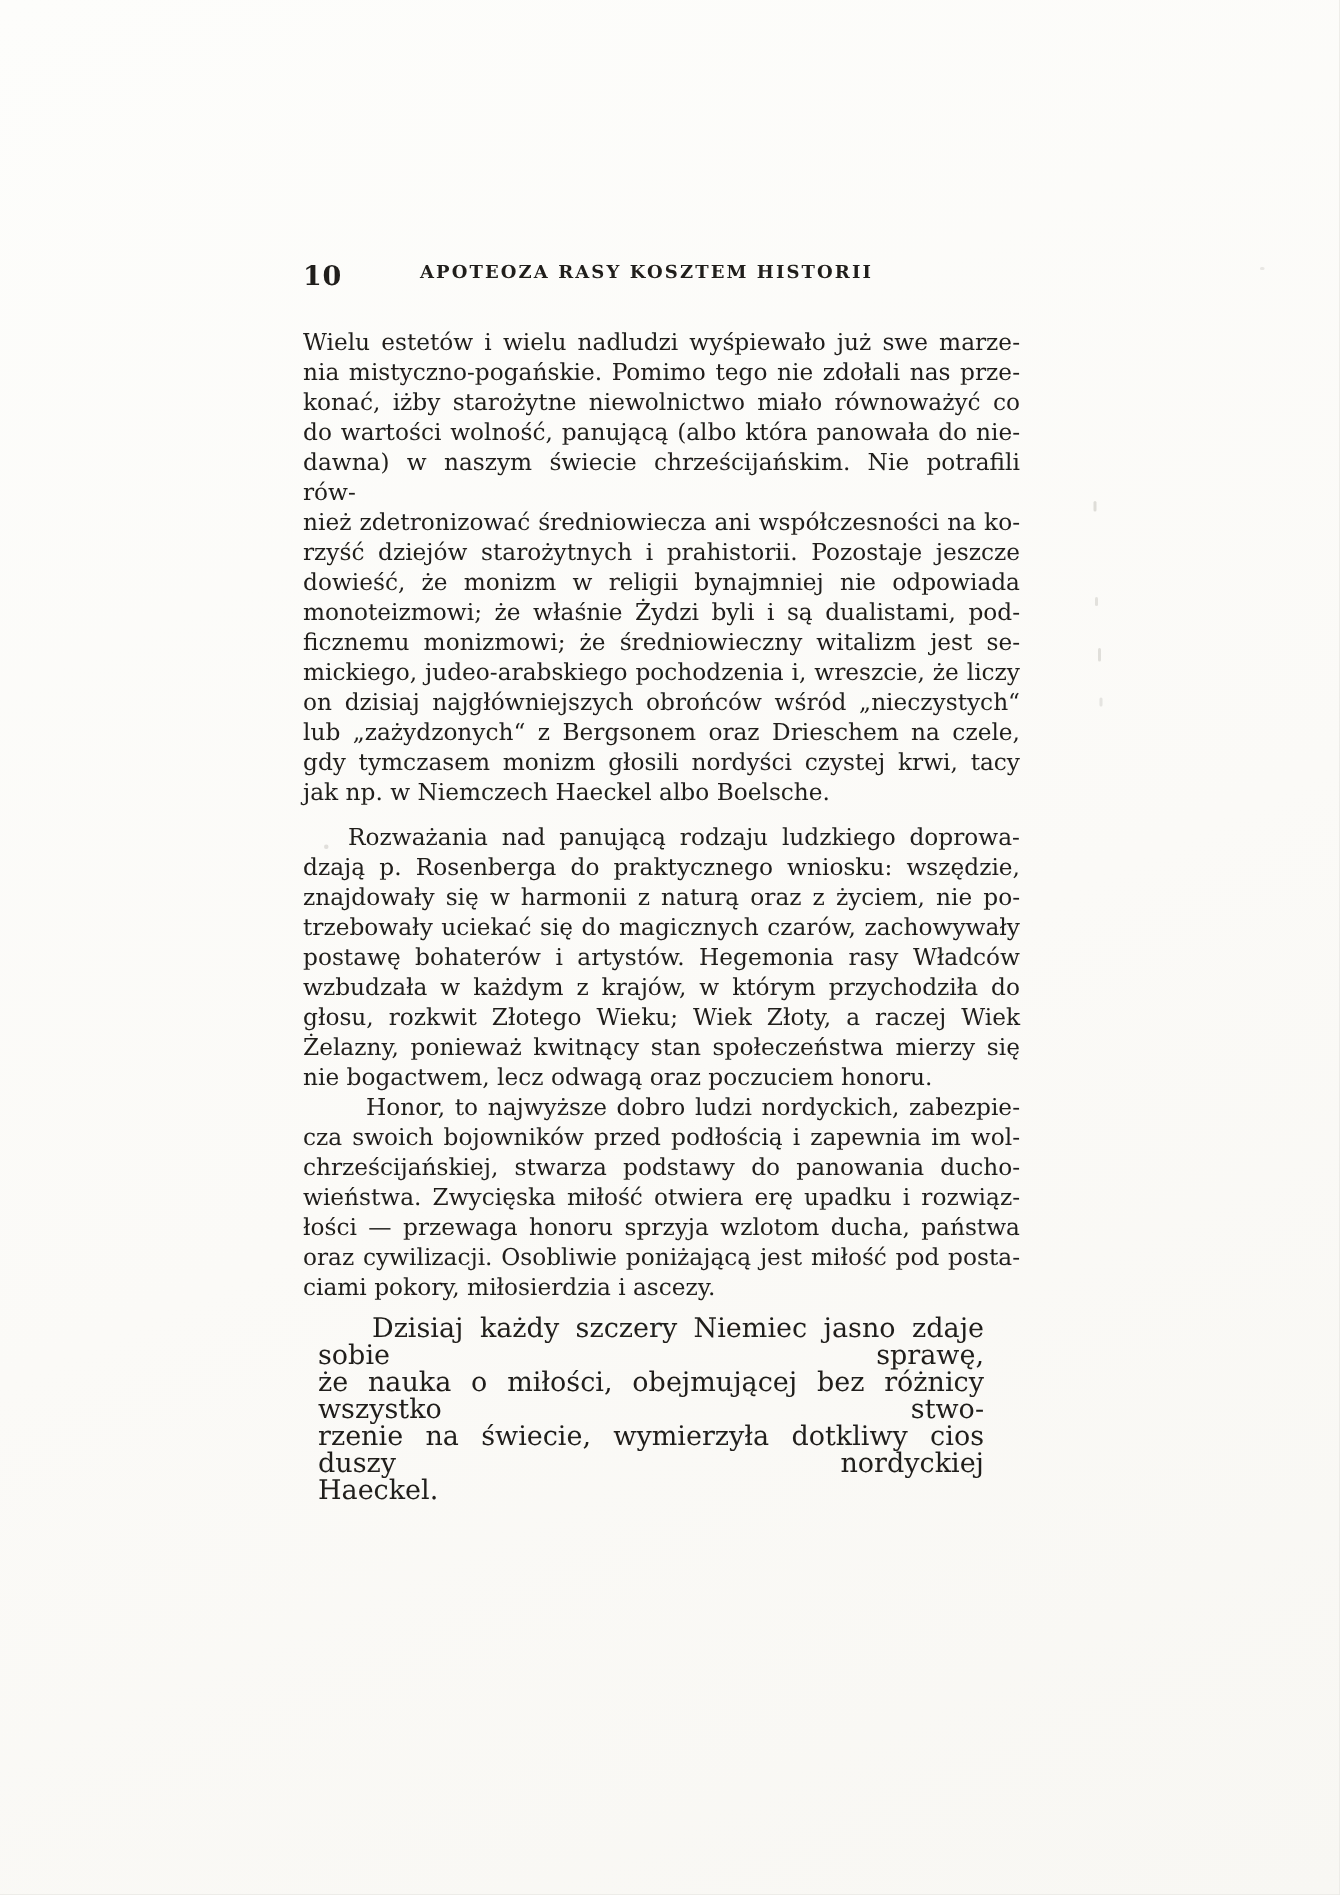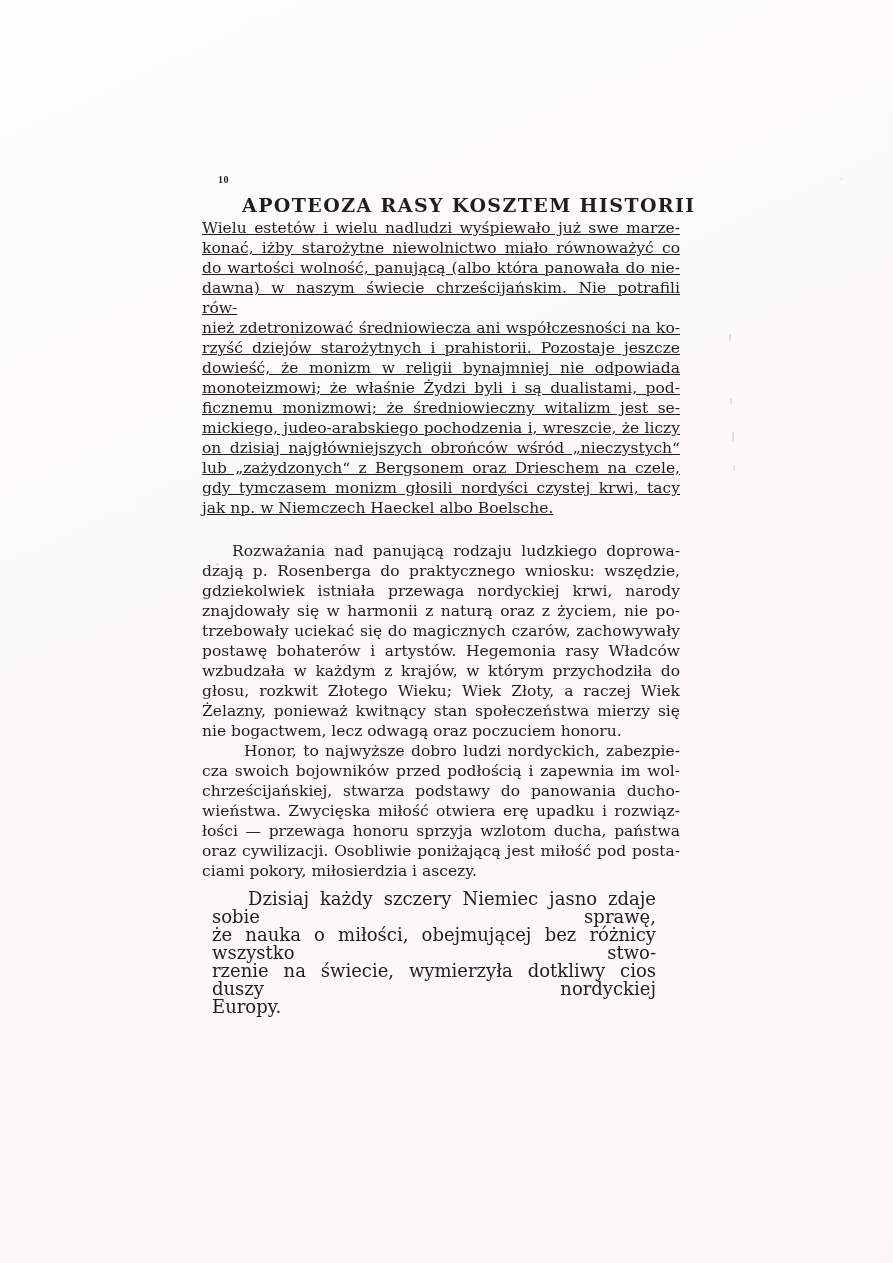--- a/index.html
+++ b/index.html
@@ -9,33 +9,32 @@
     margin:0;
     background:linear-gradient(155deg, #fdfdfb 0%, #fbfaf7 55%, #f8f7f3 100%);
     font-family:"DejaVu Serif", serif;
     color:#201e1b;
     overflow:hidden;
   }
   .content { position:absolute; left:202px; top:172px; width:478px; }
 
   .header-row { position:relative; height:22px; margin-bottom:24px; }
   .page-number {
-    position:absolute; left:16px; top:2px;
-    font-size:10px; font-weight:700; letter-spacing:0.5px;font-family:Liberation Serif, serif;
+    position:absolute; left:0; top:2px;
+    font-size:18px; font-weight:700; letter-spacing:0.5px;
   }
   .running-title {
     position:absolute; left:40px; right:60px; top:2px;
     text-align:center;
-    font-size:19px; font-weight:700; letter-spacing:1.4px;
+    font-size:12px; font-weight:700; letter-spacing:1.4px;
     white-space:nowrap;
-    margin-top:20px;
   }
 
   .para { font-size:15.5px; line-height:20px; }
-  .para.p1 { margin-bottom:23px;text-decoration:underline; }
+  .para.p1 { margin-bottom:10px; }
   .para.small {
     font-size:18px; line-height:18px;
     margin-left:10px; margin-right:24px; margin-top:9px;
   }
   .line { text-align:justify; text-align-last:justify; white-space:normal; }
   .line.last { text-align-last:left; }
   .line.indent-sm { text-indent:30px; }
   .line.indent-md { text-indent:42px; }
   .line.indent-q  { text-indent:36px; }
 
@@ -54,39 +53,39 @@
 
   <div class="content">
 
     <div class="header-row">
       <span class="page-number">10</span>
       <span class="running-title">APOTEOZA RASY KOSZTEM HISTORII</span>
     </div>
 
     <div class="para p1">
       <div class="line">Wielu estetów i wielu nadludzi wyśpiewało już swe marze-</div>
+      <div class="line">nia mistyczno-pogańskie. Pomimo tego nie zdołali nas prze-</div>
       <div class="line">konać, iżby starożytne niewolnictwo miało równoważyć co</div>
       <div class="line">do wartości wolność, panującą (albo która panowała do nie-</div>
       <div class="line">dawna) w naszym świecie chrześcijańskim. Nie potrafili rów-</div>
       <div class="line">nież zdetronizować średniowiecza ani współczesności na ko-</div>
       <div class="line">rzyść dziejów starożytnych i prahistorii. Pozostaje jeszcze</div>
       <div class="line">dowieść, że monizm w religii bynajmniej nie odpowiada</div>
       <div class="line">monoteizmowi; że właśnie Żydzi byli i są dualistami, pod-</div>
       <div class="line">ficznemu monizmowi; że średniowieczny witalizm jest se-</div>
       <div class="line">mickiego, judeo-arabskiego pochodzenia i, wreszcie, że liczy</div>
       <div class="line">on dzisiaj najgłówniejszych obrońców wśród „nieczystych“</div>
       <div class="line">lub „zażydzonych“ z Bergsonem oraz Drieschem na czele,</div>
       <div class="line">gdy tymczasem monizm głosili nordyści czystej krwi, tacy</div>
       <div class="line last">jak np. w Niemczech Haeckel albo Boelsche.</div>
     </div>
 
     <div class="para p2">
       <div class="line indent-sm">Rozważania nad panującą rodzaju ludzkiego doprowa-</div>
       <div class="line">dzają p. Rosenberga do praktycznego wniosku: wszędzie,</div>
-      <div class="line">gdziekolwiek istniała przewaga nordyckiej krwi, narody</div>
       <div class="line">znajdowały się w harmonii z naturą oraz z życiem, nie po-</div>
       <div class="line">trzebowały uciekać się do magicznych czarów, zachowywały</div>
       <div class="line">postawę bohaterów i artystów. Hegemonia rasy Władców</div>
       <div class="line">wzbudzała w każdym z krajów, w którym przychodziła do</div>
       <div class="line">głosu, rozkwit Złotego Wieku; Wiek Złoty, a raczej Wiek</div>
       <div class="line">Żelazny, ponieważ kwitnący stan społeczeństwa mierzy się</div>
       <div class="line last">nie bogactwem, lecz odwagą oraz poczuciem honoru.</div>
     </div>
 
     <div class="para p3">
@@ -96,21 +95,21 @@
       <div class="line">wieństwa. Zwycięska miłość otwiera erę upadku i rozwiąz-</div>
       <div class="line">łości — przewaga honoru sprzyja wzlotom ducha, państwa</div>
       <div class="line">oraz cywilizacji. Osobliwie poniżającą jest miłość pod posta-</div>
       <div class="line last">ciami pokory, miłosierdzia i ascezy.</div>
     </div>
 
     <div class="para small p4">
       <div class="line indent-q">Dzisiaj każdy szczery Niemiec jasno zdaje sobie sprawę,</div>
       <div class="line">że nauka o miłości, obejmującej bez różnicy wszystko stwo-</div>
       <div class="line">rzenie na świecie, wymierzyła dotkliwy cios duszy nordyckiej</div>
-      <div class="line last">Europy.</div>
+      <div class="line last">Haeckel.</div>
     </div>
 
   </div>
 
   <div class="artifact a1"></div>
   <div class="artifact a2"></div>
   <div class="artifact a3"></div>
   <div class="artifact a4"></div>
   <div class="artifact a5"></div>
   <div class="artifact a6"></div>

